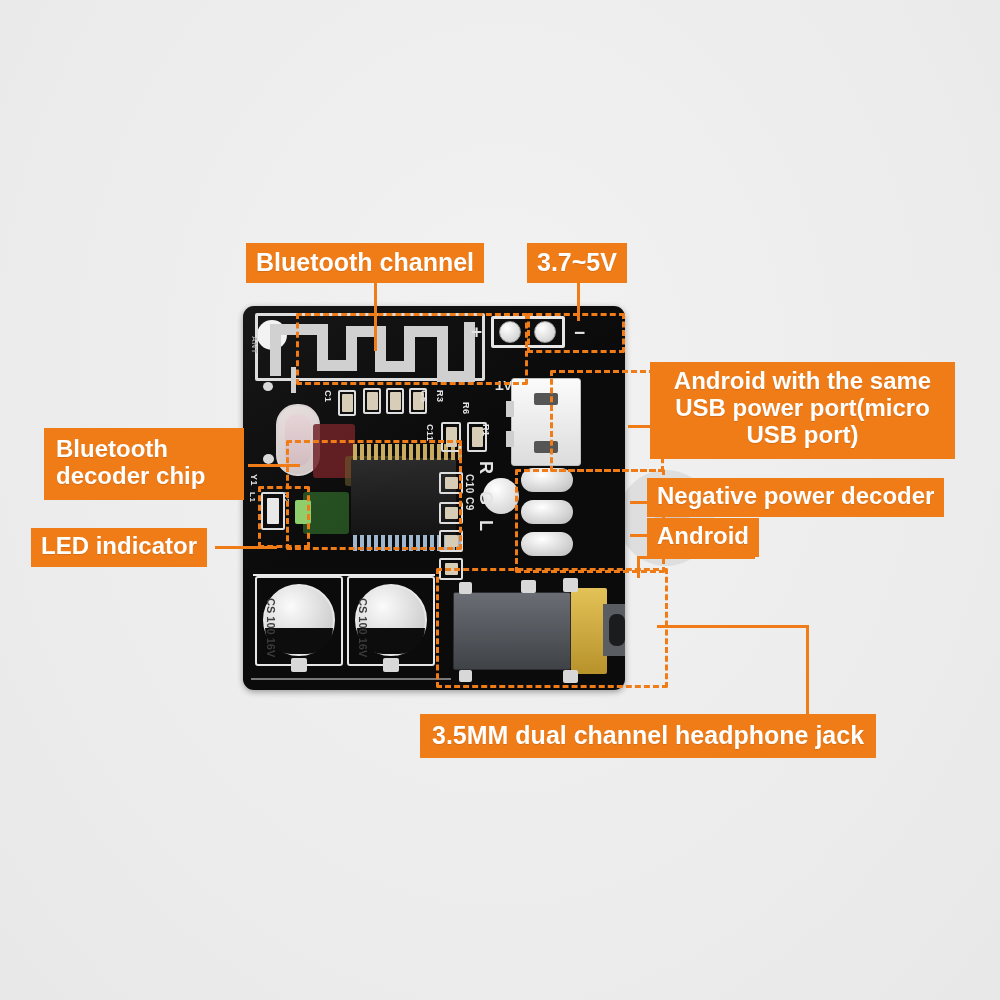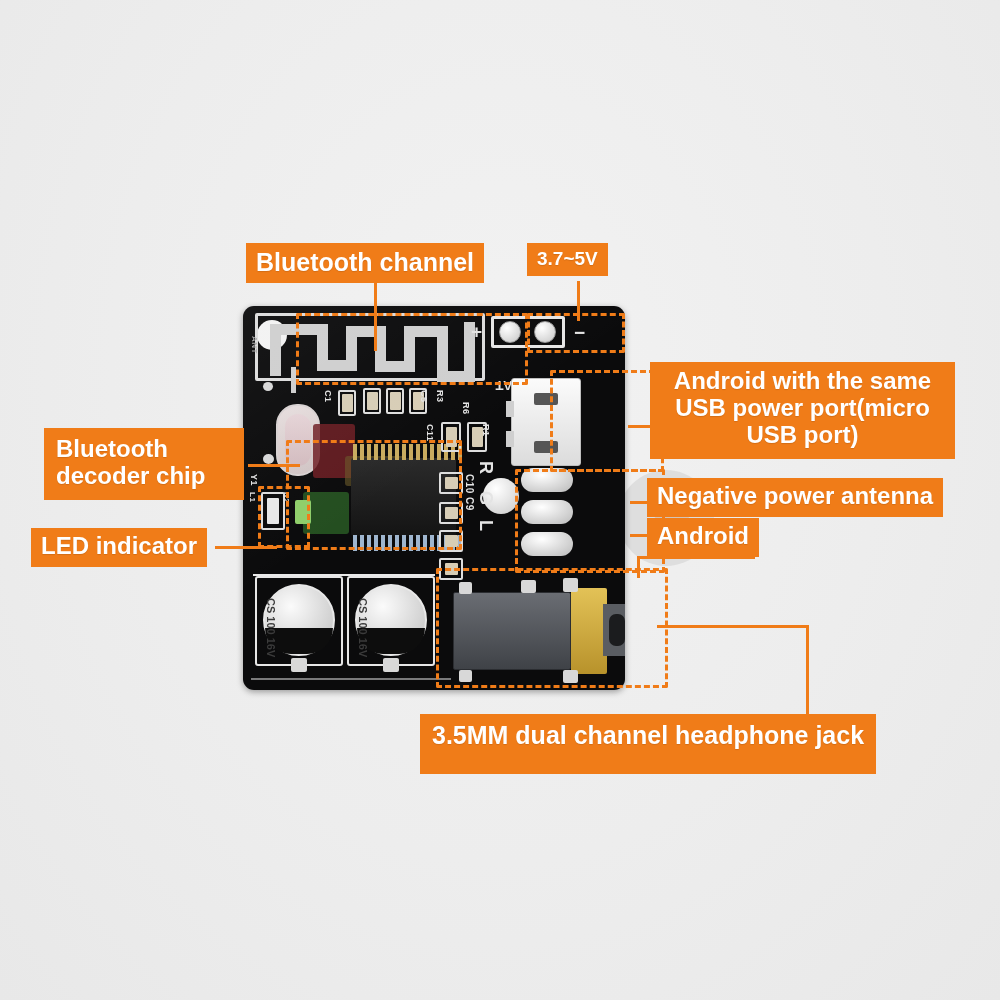--- a/index.html
+++ b/index.html
@@ -299,31 +299,31 @@
   <div class="lead" style="left:630px;top:534px;width:28px;height:3px;"></div>
 
   <div class="lead" style="left:637px;top:556px;width:3px;height:22px;"></div>
   <div class="lead" style="left:637px;top:556px;width:118px;height:3px;"></div>
 
   <div class="lead" style="left:657px;top:625px;width:152px;height:3px;"></div>
   <div class="lead" style="left:806px;top:625px;width:3px;height:90px;"></div>
 
   <div class="lbl" style="left:246px;top:243px;font-size:25px;">Bluetooth channel</div>
 
-  <div class="lbl" style="left:527px;top:243px;font-size:19px;">3.7~5V</div>
+  <div class="lbl" style="left:527px;top:243px;font-size:25px;">3.7~5V</div>
 
   <div class="lbl" style="left:44px;top:428px;width:200px;font-size:24px;padding:8px 12px 10px;">Bluetooth
 decoder chip</div>
 
   <div class="lbl" style="left:650px;top:362px;width:305px;font-size:24px;text-align:center;padding:6px 10px 10px;">Android with the same
 USB power port(micro
 USB port)</div>
 
   <div class="lbl" style="left:31px;top:528px;font-size:24px;">LED indicator</div>
 
-  <div class="lbl" style="left:647px;top:478px;font-size:24px;">Negative power antenna</div>
+  <div class="lbl" style="left:647px;top:478px;font-size:24px;">Negative power decoder</div>
 
   <div class="lbl" style="left:647px;top:518px;font-size:24px;">Android</div>
 
 
-  <div class="lbl" style="left:420px;top:714px;font-size:25px;padding:7px 12px 25px;">3.5MM dual channel headphone jack</div>
+  <div class="lbl" style="left:420px;top:714px;font-size:25px;padding:7px 12px 9px;">3.5MM dual channel headphone jack</div>
 
 </div>
 
 </body></html>

